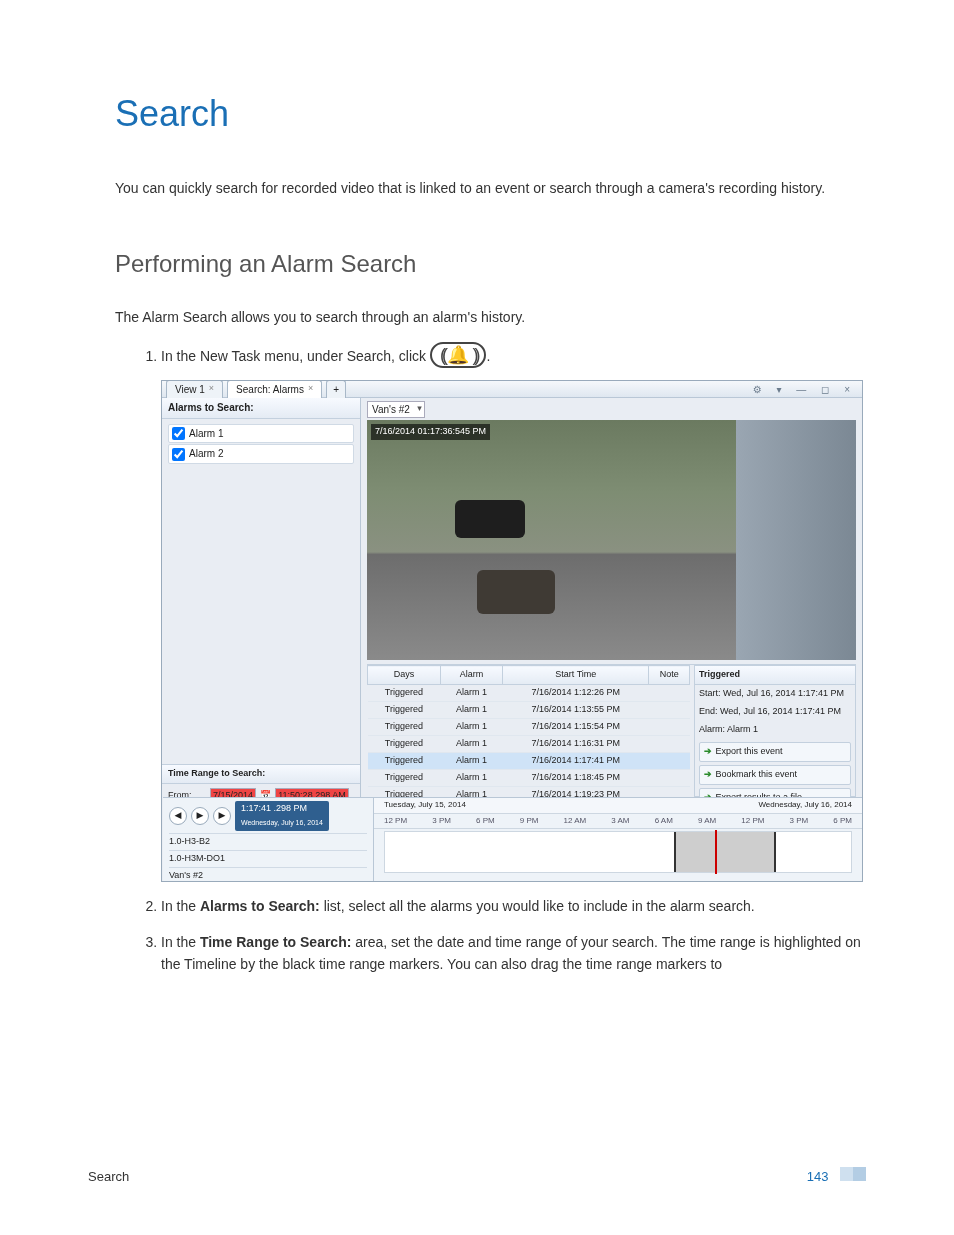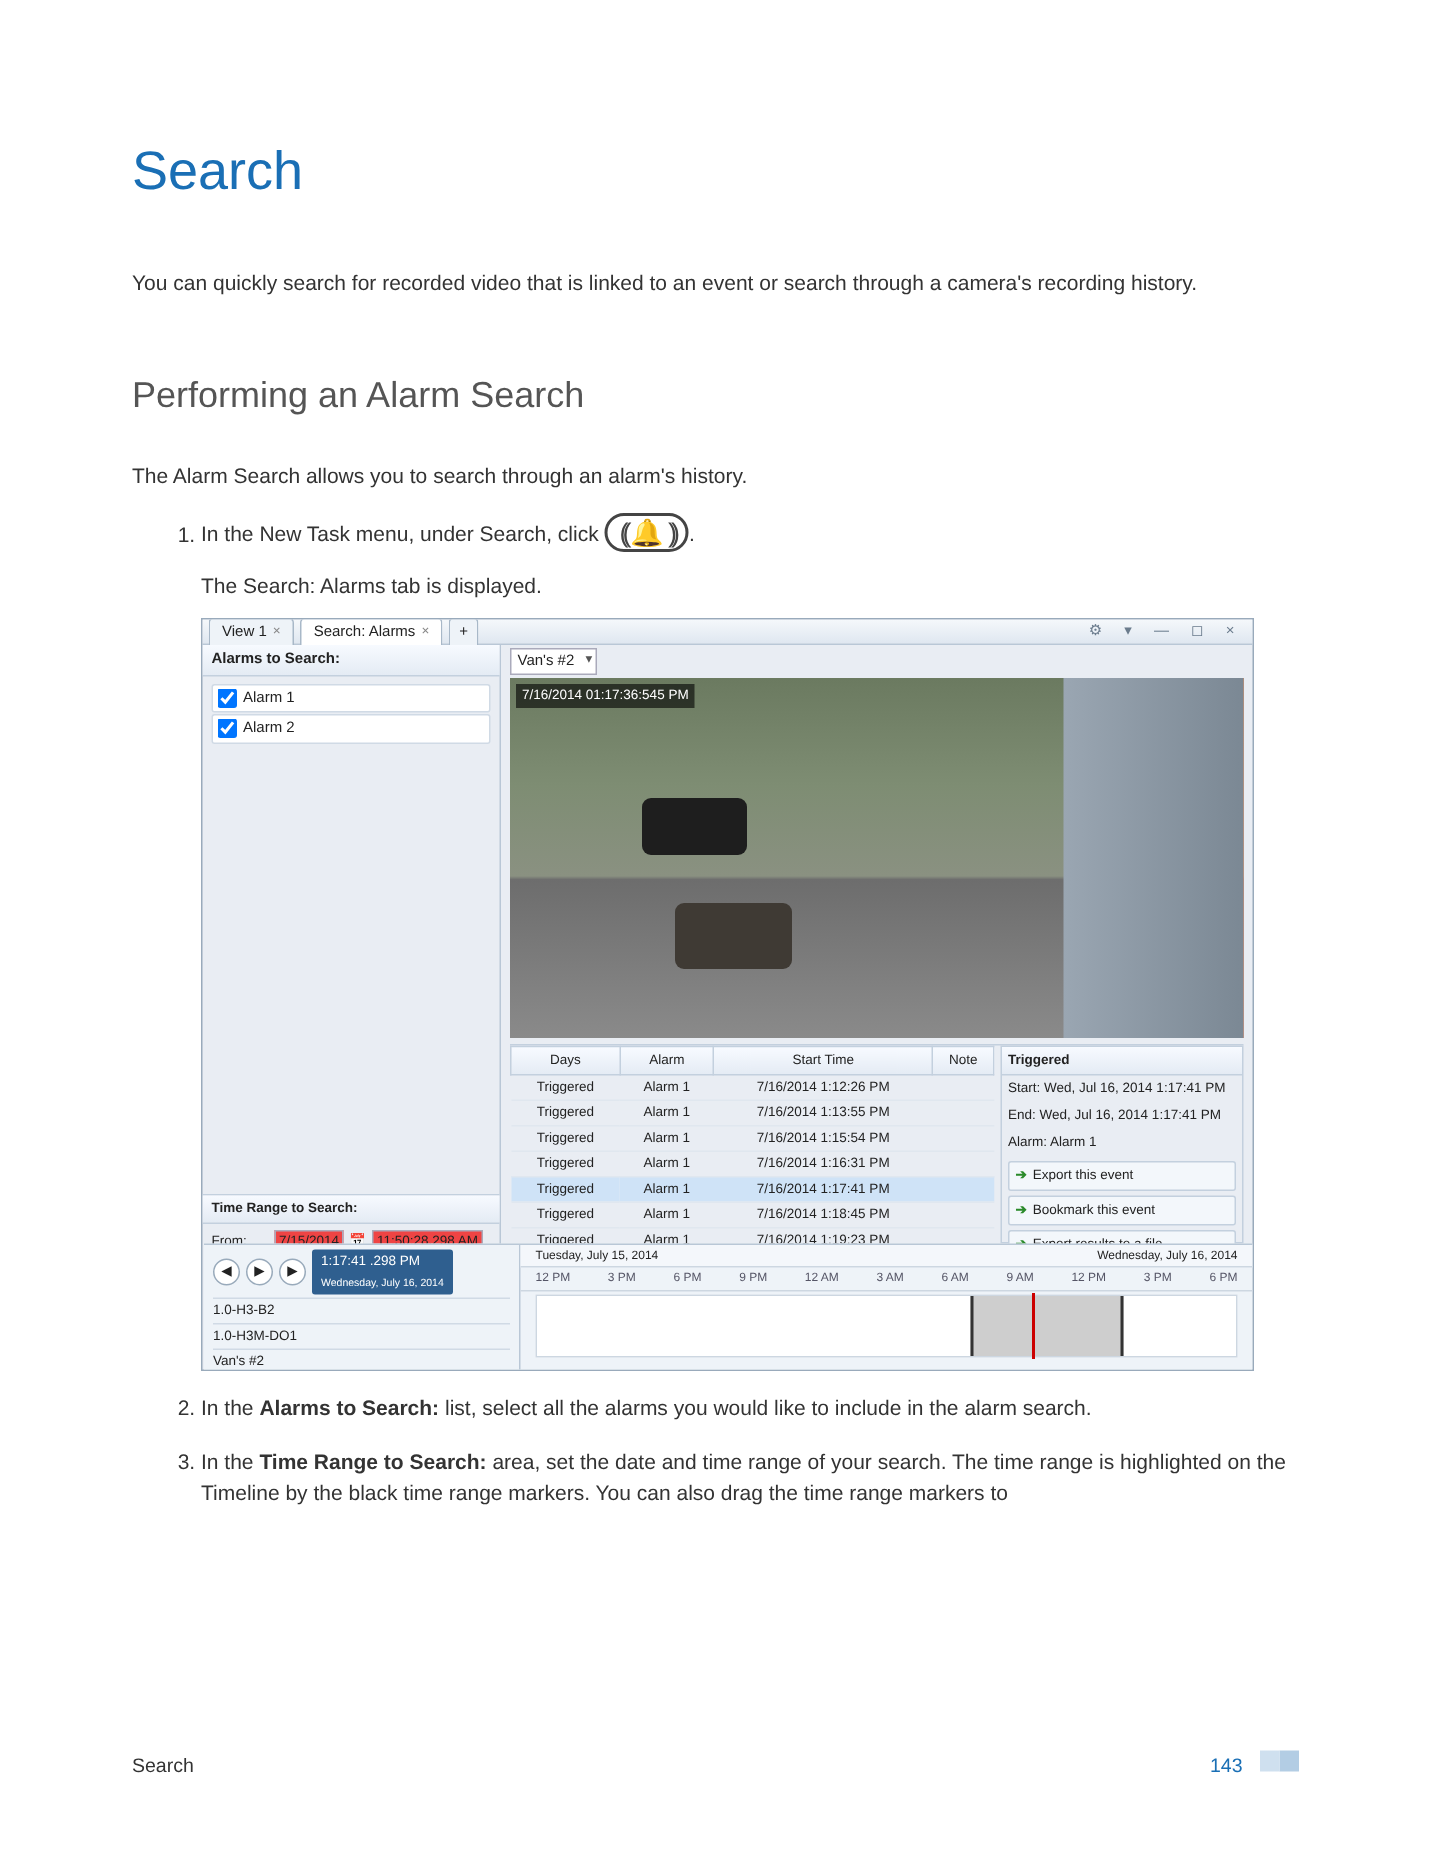--- a/index.html
+++ b/index.html
@@ -1,16 +1,16 @@
 <!DOCTYPE html>
 <html><head>
 <meta charset="utf-8">
 <style>
   html,body{margin:0;padding:0;background:#fff;color:#333;font-family:"Segoe UI",Arial,sans-serif;font-size:14px;line-height:1.55}
-  .page{width:954px;min-height:1235px;margin:0 auto;position:relative;padding:60px 88px 40px 88px;box-sizing:border-box}
+  .page{width:954px;min-height:1235px;margin:0 auto;position:relative;padding:60px 88px 40px 115px;box-sizing:border-box}
   h1{font-size:36px;font-weight:400;color:#1a6fb5;margin:26px 0 36px 0}
   h2{font-size:24px;font-weight:400;color:#555;margin:46px 0 24px 0}
   p{margin:10px 0}
   b{font-weight:700}
   ol{margin:16px 0 0 0;padding-left:46px}
   ol>li{margin:14px 0}
   .alarm-icon{display:inline-block;vertical-align:middle;border:2px solid #444;border-radius:20px;padding:2px 8px;font-size:18px;line-height:1;position:relative;top:-2px}
   .alarm-icon::before{content:"((";letter-spacing:-4px;margin-right:3px;color:#444}
   .alarm-icon::after{content:"))";letter-spacing:-4px;margin-left:3px;color:#444}
   .figure-caption{font-size:12px;margin:14px 0 18px 0}
@@ -90,21 +90,20 @@
 
 
   <h2>Performing an Alarm Search</h2>
 
   <p>The Alarm Search allows you to search through an alarm's history.</p>
 
   <ol>
     <li>
       <span>In the New Task menu, under Search, click </span>
       <span class="alarm-icon">🔔</span><span>.</span>
-      <p>The Search: Alarms tab is displayed.</p>
 
       
       <div class="screenshot">
         <div class="ss-top">
           <div class="ss-tab">
             <span>View 1</span>
             <span class="x">×</span>
           </div>
           <div class="ss-tab active">
             <span>Search: Alarms</span>

